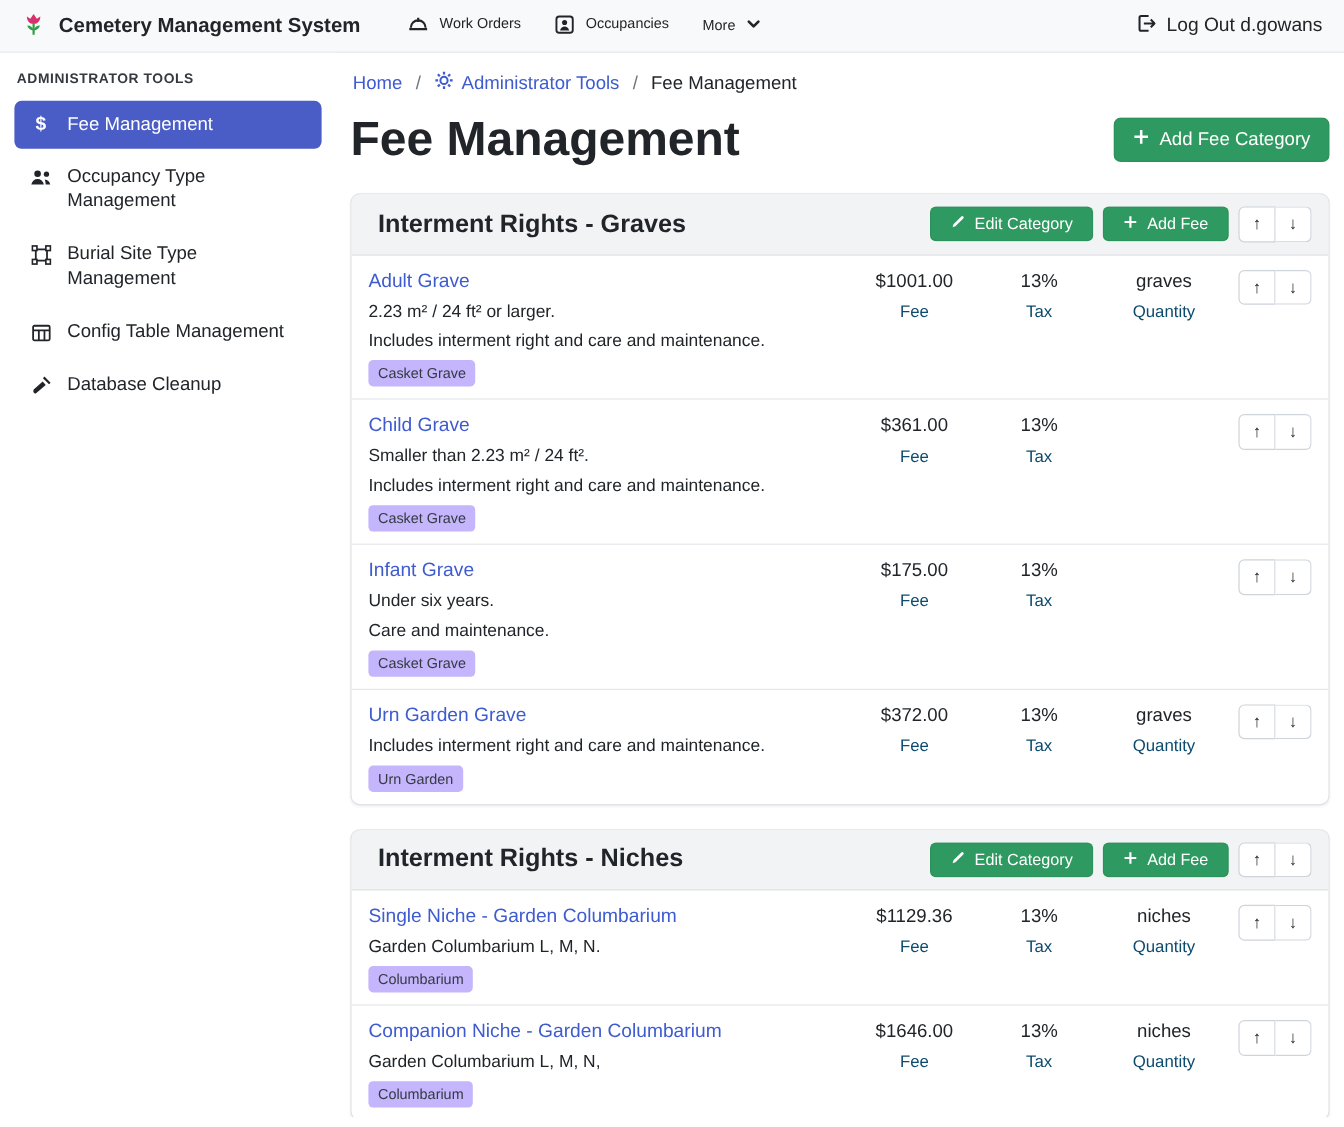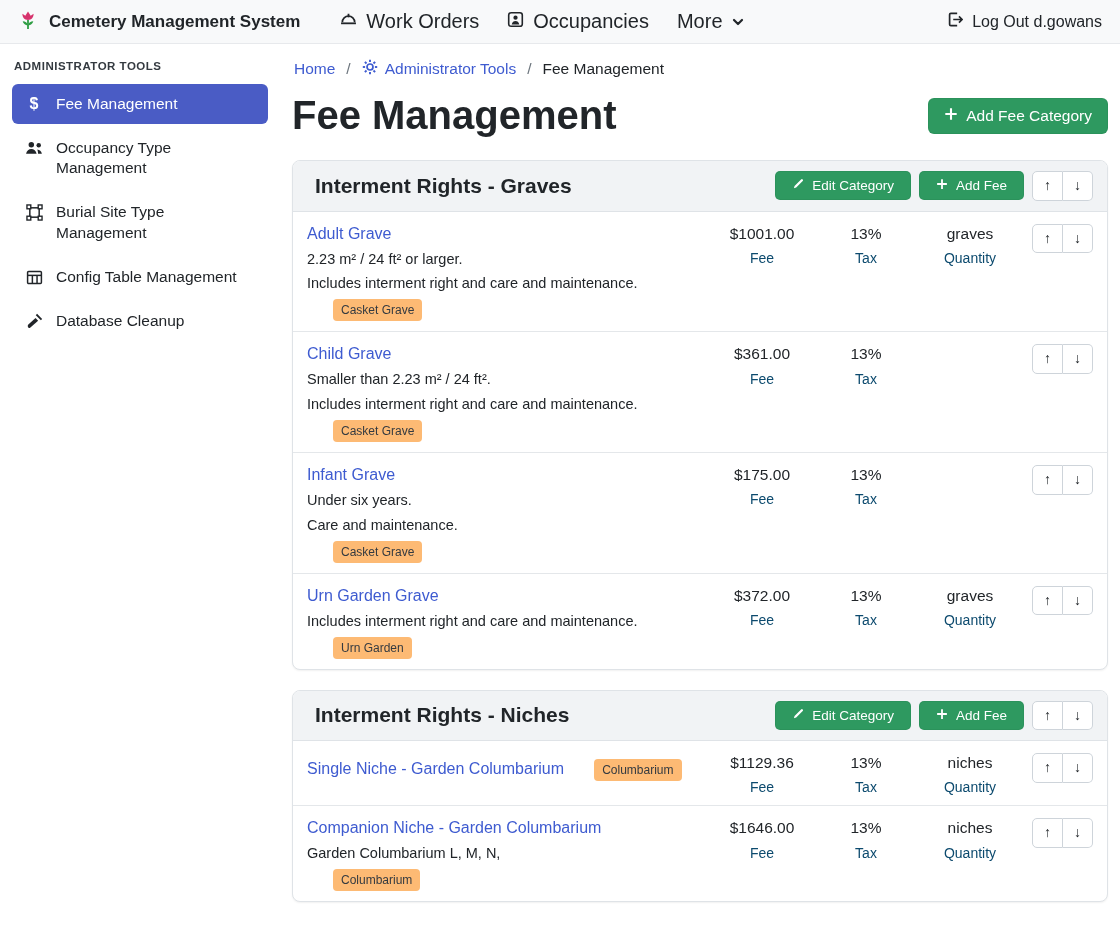--- a/index.html
+++ b/index.html
@@ -7,21 +7,21 @@
   body {
     font-family: "Liberation Sans", "DejaVu Sans", sans-serif;
     color:#212529; background:#fff; font-size:15px;
   }
   
   .navbar {
     height:44px; background:#f8f9fa; border-bottom:1px solid #e7e9ec;
     display:flex; align-items:center; padding:0 16px; gap:4px;
   }
   .brand { display:flex; align-items:center; gap:9px; font-size:17px; font-weight:700; color:#212529; margin-right:22px; cursor:pointer; }
-  .nav-link { display:flex; align-items:center; gap:9px; font-size:20px; color:#212529; padding:8px 14px; cursor:pointer; white-space:nowrap; }
+  .nav-link { display:flex; align-items:flex-start; gap:9px; font-size:12px; color:#212529; padding:8px 14px; cursor:pointer; white-space:nowrap; }
   .nav-link svg { flex:none; }
   .navbar .spacer { flex:1; }
   .logout { display:flex; align-items:center; gap:9px; font-size:16px; color:#212529; cursor:pointer; padding:8px 2px; white-space:nowrap; }
 
   
   .layout { display:flex; height:887px; }
   .sidebar { width:280px; flex:none; background:#fff; padding:14px 12px; }
   .sidebar-heading { font-size:11.5px; font-weight:700; letter-spacing:.5px; color:#343a40; padding:2px 2px 12px; }
   .side-item {
     display:flex; align-items:flex-start; gap:12px; padding:10px 12px;
@@ -60,21 +60,21 @@
   .card { background:#fff; border:1px solid #dfe3e7; border-radius:8px; box-shadow:0 1px 2px rgba(0,0,0,.06); margin-bottom:20px; overflow:hidden; }
   .card-header { display:flex; align-items:center; gap:8px; background:#f1f3f5; border-bottom:1px solid #dfe3e7; padding:10px 14px; }
   .card-title { flex:1; font-size:21px; font-weight:600; padding-left:8px; }
 
   .fee-row { display:flex; align-items:flex-start; padding:12px 14px 10px; border-bottom:1px solid #e4e7ea; }
   .fee-row:last-child { border-bottom:none; }
   .fee-main { flex:1; min-width:0; padding-right:6px; }
   .fee-name { display:inline-block; font-size:16px; font-weight:400; line-height:1.25; color:#3e5bd0; text-decoration:none; cursor:pointer; }
   .fee-desc { font-size:14.5px; line-height:1.3; color:#212529; margin-top:6px; }
   .fee-desc:empty { display:none; }
-  .badge { display:inline-block; margin-top:6px; background:#fdba74; color:#343a40; font-size:12px; padding:4px 8px; border-radius:4px;margin-left:26px; }
+  .badge { display:inline-block; margin-top:6px; background:#c4b5fd; color:#343a40; font-size:12px; padding:4px 8px; border-radius:4px; }
   .col { width:104px; flex:none; text-align:center; }
   .val { font-size:15.5px; line-height:1.25; color:#212529; }
   .lbl { font-size:14px; color:#0c4a6e; margin-top:7px; }
   .row-arrows { margin-left:10px; }
 </style>
 </head>
 <body>
 
 <header class="navbar">
   <div class="brand">
@@ -373,20 +373,21 @@
         </button>
         <div class="btn-group">
           <button class="btn btn-outline">↑</button>
           <button class="btn btn-outline">↓</button>
         </div>
       </header>
 
       <div class="fee-row">
         <div class="fee-main">
           <a class="fee-name">Single Niche - Garden Columbarium</a>
+          <div class="fee-desc">Garden Columbarium L, M, N.</div>
           
           <span class="badge">Columbarium</span>
         </div>
         <div class="col">
           <div class="val">$1129.36</div>
           <div class="lbl">Fee</div>
         </div>
         <div class="col">
           <div class="val">13%</div>
           <div class="lbl">Tax</div>

